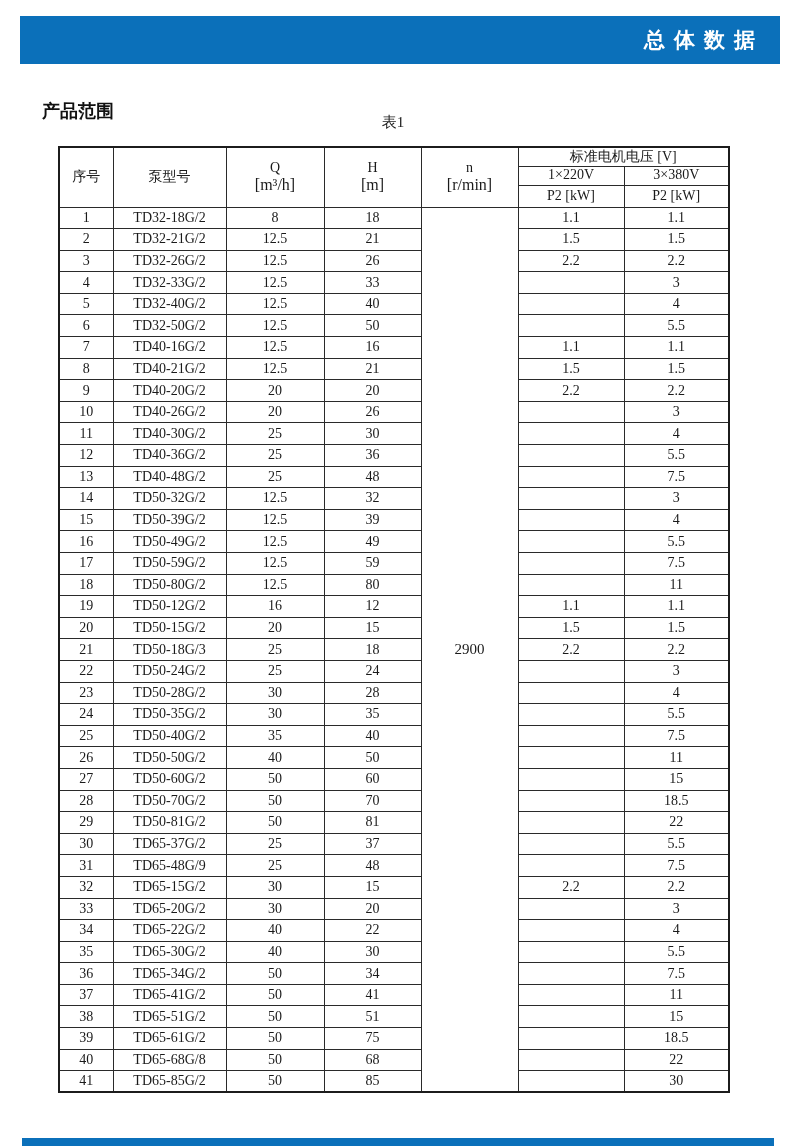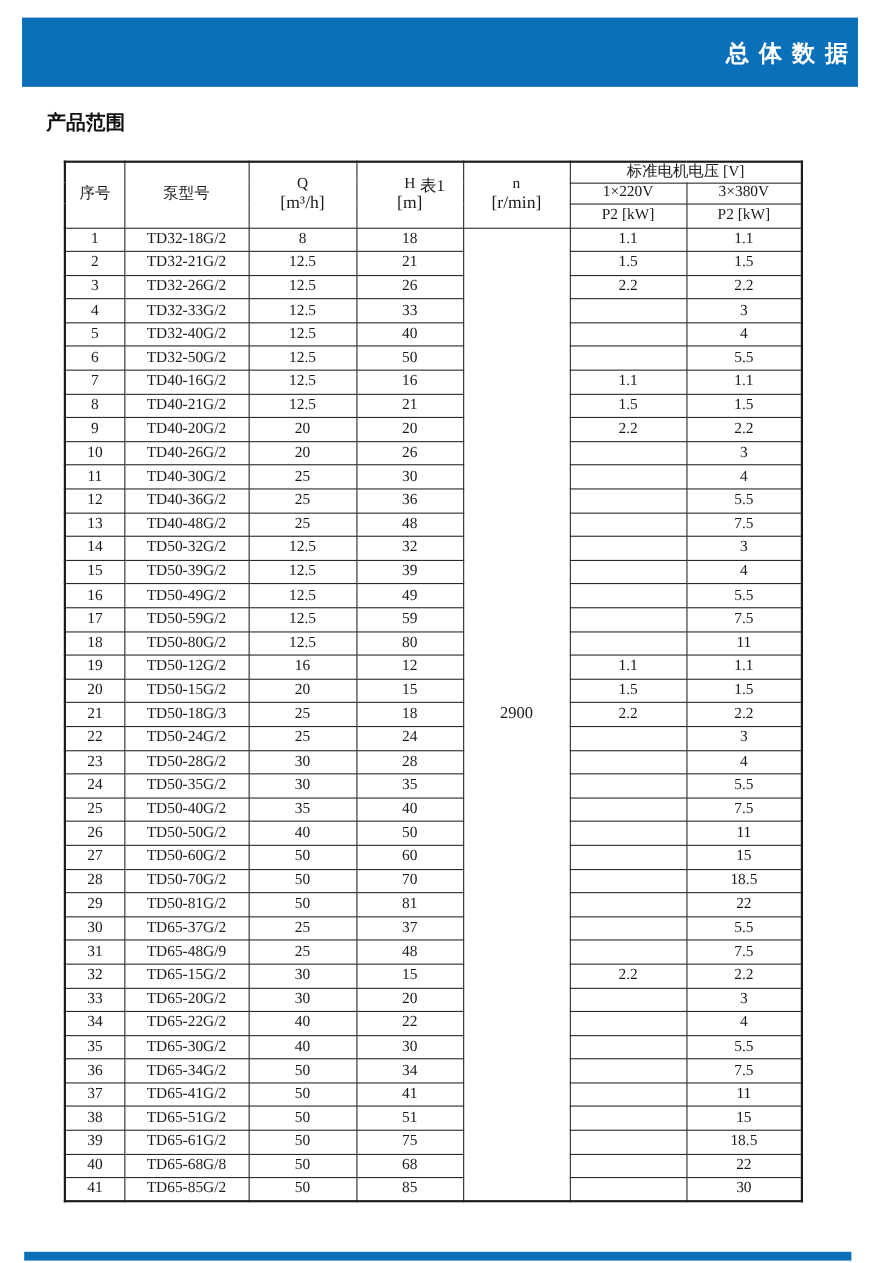--- a/index.html
+++ b/index.html
@@ -7,25 +7,26 @@
   body {
     position: relative;
     background: #ffffff;
     font-family: "Liberation Serif", serif;
     color: #1a1a1a;
     overflow: hidden;
   }
   .banner {
     position: absolute;
     left: 20px; top: 16px;
-    width: 760px; height: 63px;
+    width: 760px; height: 48px;
     background: #0b70ba;
     display: flex;
     align-items: center;
     justify-content: flex-end;
+    padding-right: 16px;
   }
   .banner-title {
     color: #ffffff;
     font-family: "Liberation Sans", sans-serif;
     font-weight: bold;
     font-size: 21px;
     letter-spacing: 9px;
   }
   .section-title {
     position: absolute;
@@ -35,21 +36,20 @@
     font-size: 18px;
     color: #111111;
   }
   .table-caption {
     position: absolute;
     left: 58px; top: 113px;
     width: 670px;
     text-align: center;
     font-size: 15px;
     color: #1a1a1a;
-    margin-top: 47px;
   }
   table.spec-table {
     position: absolute;
     left: 58px; top: 146px;
     width: 670px;
     border-collapse: collapse;
     table-layout: fixed;
     border: 2px solid #1c1c1c;
     font-size: 14px;
   }

